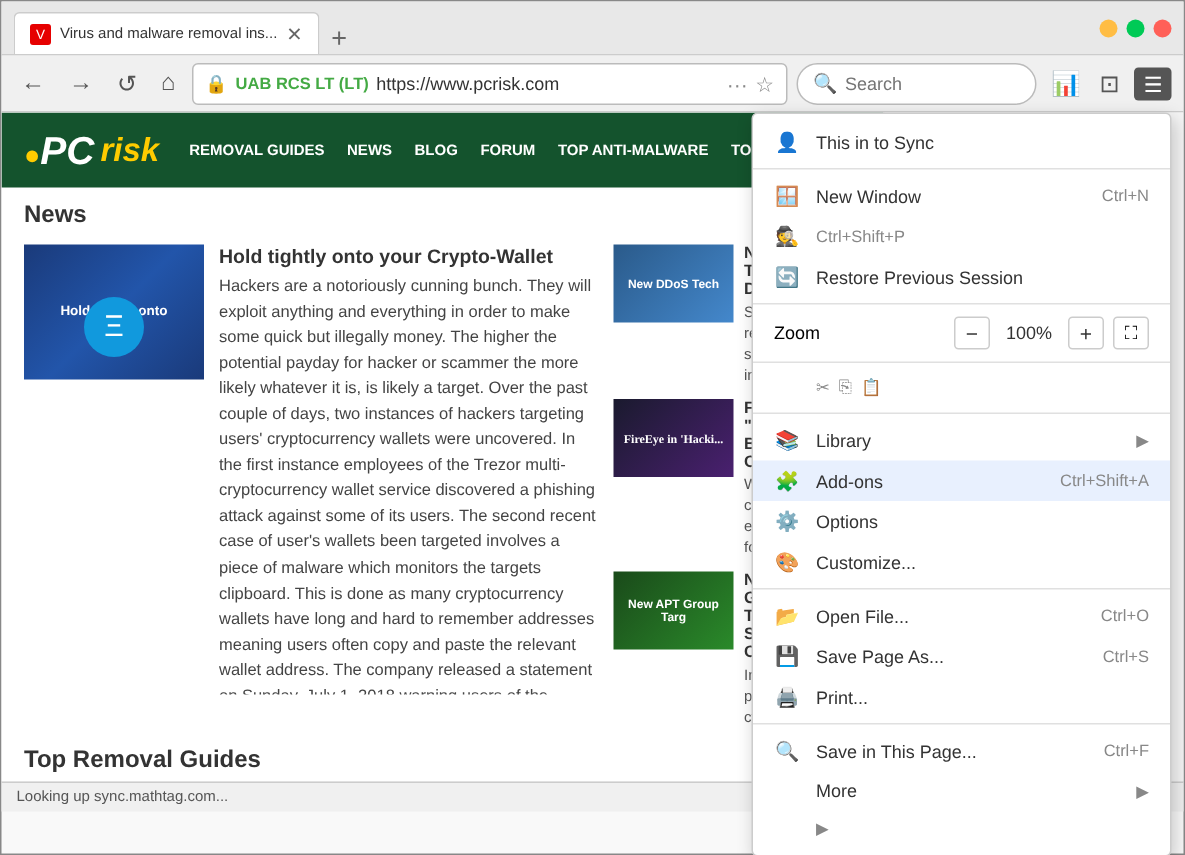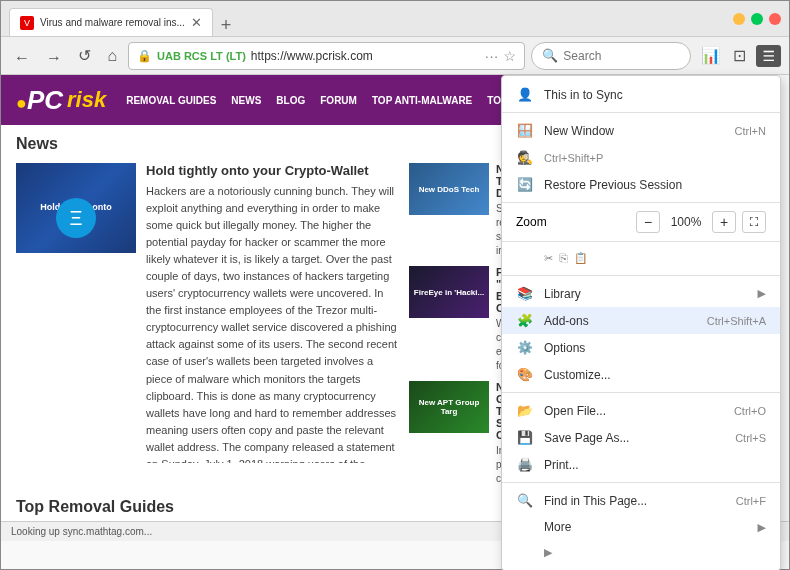--- a/index.html
+++ b/index.html
@@ -34,21 +34,21 @@
     .address-bar .bookmark-btn { color: #888; font-size: 14px; }
     .search-bar { height: 28px; border: 1px solid #bbb; border-radius: 14px; padding: 0 10px; display: flex; align-items: center; background: #fff; gap: 5px; min-width: 160px; }
     .search-bar .search-icon { color: #aaa; font-size: 13px; }
     .search-bar input { border: none; outline: none; font-size: 12px; background: none; width: 100px; }
     .toolbar-icons { display: flex; gap: 4px; align-items: center; }
     .toolbar-icon { color: #555; font-size: 16px; cursor: pointer; padding: 2px 4px; }
     .hamburger-btn { background: #555; color: #fff; border: none; border-radius: 3px; padding: 3px 6px; cursor: pointer; font-size: 14px; }
     .page-content { flex: 1; overflow: hidden; background: #fff; }
 
     
-    .site-header { background: #701a75; height: 50px; display: flex; align-items: center; padding: 16px 15px; gap: 20px; }
+    .site-header { background: #14532d; height: 50px; display: flex; align-items: center; padding: 16px 15px; gap: 20px; }
     .site-logo { color: #fff; font-size: 22px; font-weight: bold; font-style: italic; display: flex; align-items: center; gap: 4px; }
     .site-nav { display: flex; gap: 15px; font-size: 11px; color: #fff; font-weight: bold; text-align: center; }
     .site-nav span { cursor: pointer; white-space: nowrap; }
 
     
     .main-content { display: flex; height: calc(570px - 36px - 38px - 50px); }
     .article-area { flex: 1; padding: 10px 15px; overflow: hidden; }
     .section-title { font-size: 16px; font-weight: bold; color: #333; margin-bottom: 10px; }
 
     
@@ -192,21 +192,21 @@
 
           <div class="side-news">
             <div class="side-news-item">
               <div class="side-thumb ddos">New DDoS Tech</div>
               <div class="side-content">
                 <h4>New DDoS Techniques Detected</h4>
                 <p>Security researchers are seeing an increase in ...</p>
               </div>
             </div>
             <div class="side-news-item">
-              <div class="side-thumb fireeye" style="font-size:8px;">FireEye in 'Hacki...</div>
+              <div class="side-thumb fireeye" style="font-size:8px;font-family:Liberation Serif, serif;">FireEye in 'Hacki...</div>
               <div class="side-content">
                 <h4>FireEye in "Hacking Back" Conundrum</h4>
                 <p>While the world collectively experiences footba...</p>
               </div>
             </div>
             <div class="side-news-item">
               <div class="side-thumb apt" style="font-size:8px;">New APT Group Targ</div>
               <div class="side-content">
                 <h4>New APT Group Targeting Satellite Companies</h4>
                 <p>In a recent report published by cybersecurity f...</p>
@@ -322,21 +322,21 @@
       <span class="menu-label">Save Page As...</span>
       <span class="menu-shortcut">Ctrl+S</span>
     </div>
     <div class="menu-item">
       <span class="menu-icon">🖨️</span>
       <span class="menu-label">Print...</span>
     </div>
     <hr class="menu-divider">
     <div class="menu-item">
       <span class="menu-icon">🔍</span>
-      <span class="menu-label">Find in This Page...</span>
+      <span class="menu-label">Save in This Page...</span>
       <span class="menu-shortcut">Ctrl+F</span>
     </div>
     <div class="menu-item">
       <span class="menu-icon"></span>
       <span class="menu-label">More</span>
       <span class="menu-arrow">▶</span>
     </div>
     <div class="menu-item">
       <span class="menu-icon"></span>
       <span class="menu-arrow">▶</span>

